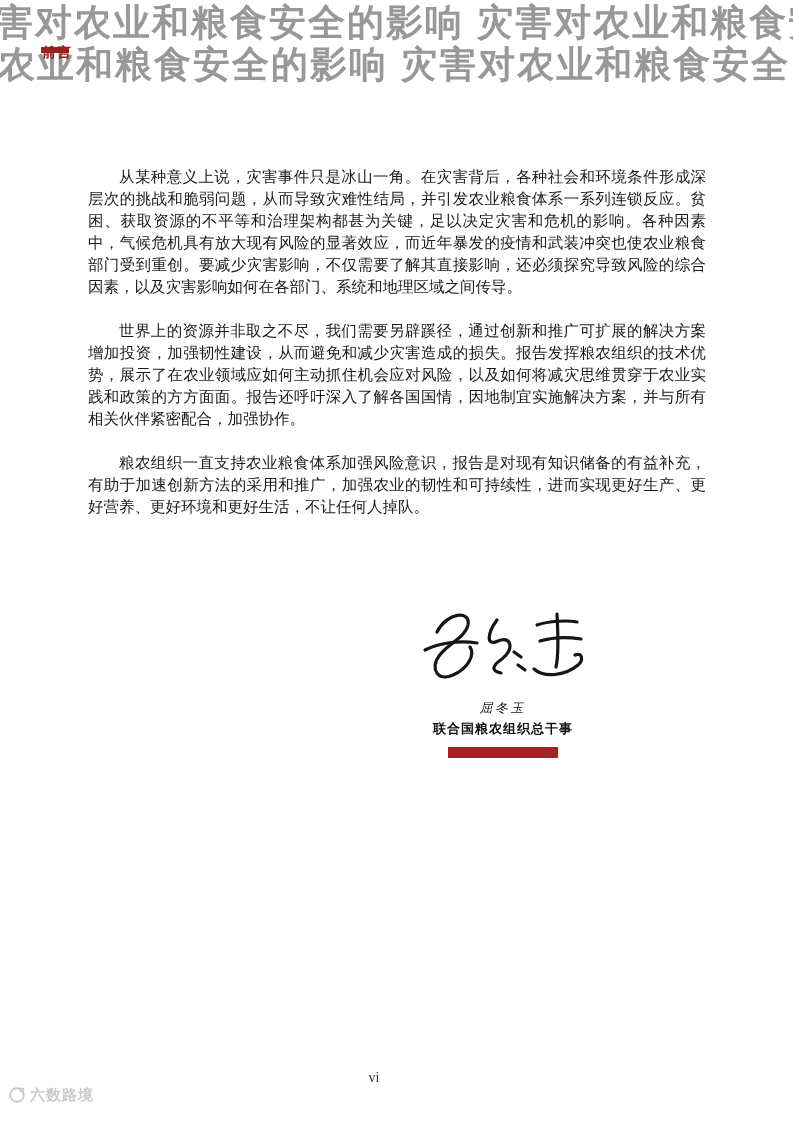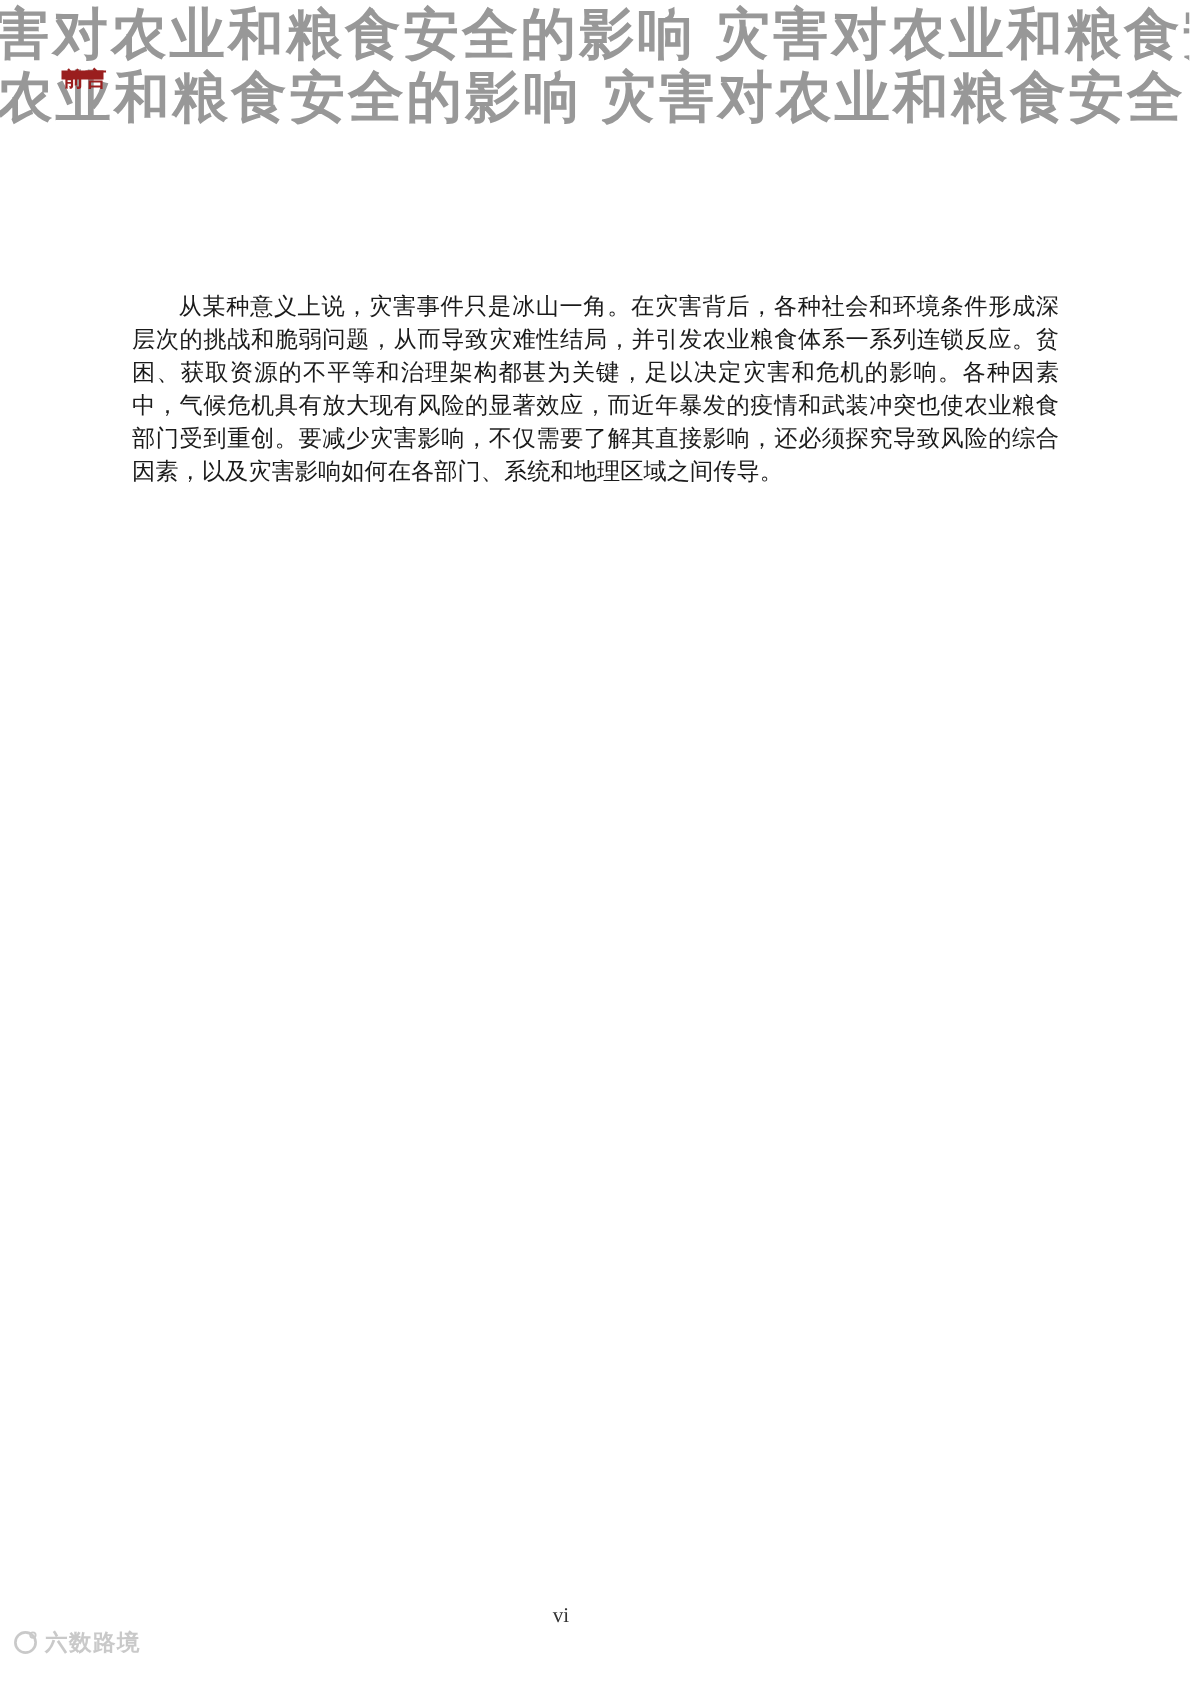--- a/index.html
+++ b/index.html
@@ -63,21 +63,20 @@
 
   
   .body-text {
     position: absolute;
     top: 166px;
     left: 88px;
     width: 618px;
     font-size: 15.5px;
     line-height: 22px;
     text-align: justify;
-    margin-top: 28px;
   }
   .body-text p {
     margin: 0 0 22px 0;
     text-indent: 2em;
   }
 
   
   .signature-block {
     position: absolute;
     top: 602px;
@@ -150,22 +149,42 @@
   <div class="header-watermark">
     <div class="wm-line l1">害对农业和粮食安全的影响 灾害对农业和粮食安</div>
     <div class="wm-line l2">农业和粮食安全的影响 灾害对农业和粮食安全</div>
   </div>
 
   <div class="section-label">前言</div>
   <div class="section-underline"></div>
 
   <div class="body-text">
     <p>从某种意义上说，灾害事件只是冰山一角。在灾害背后，各种社会和环境条件形成深层次的挑战和脆弱问题，从而导致灾难性结局，并引发农业粮食体系一系列连锁反应。贫困、获取资源的不平等和治理架构都甚为关键，足以决定灾害和危机的影响。各种因素中，气候危机具有放大现有风险的显著效应，而近年暴发的疫情和武装冲突也使农业粮食部门受到重创。要减少灾害影响，不仅需要了解其直接影响，还必须探究导致风险的综合因素，以及灾害影响如何在各部门、系统和地理区域之间传导。</p>
+    <p>世界上的资源并非取之不尽，我们需要另辟蹊径，通过创新和推广可扩展的解决方案增加投资，加强韧性建设，从而避免和减少灾害造成的损失。报告发挥粮农组织的技术优势，展示了在农业领域应如何主动抓住机会应对风险，以及如何将减灾思维贯穿于农业实践和政策的方方面面。报告还呼吁深入了解各国国情，因地制宜实施解决方案，并与所有相关伙伴紧密配合，加强协作。</p>
+    <p>粮农组织一直支持农业粮食体系加强风险意识，报告是对现有知识储备的有益补充，有助于加速创新方法的采用和推广，加强农业的韧性和可持续性，进而实现更好生产、更好营养、更好环境和更好生活，不让任何人掉队。</p>
   </div>
 
+  <div class="signature-block">
+    <svg class="signature-svg" width="172" height="96" viewBox="0 0 172 96" fill="none" xmlns="http://www.w3.org/2000/svg">
+      <g stroke="#151515" stroke-width="3.2" stroke-linecap="round" fill="none">
+        <path d="M20,30 C30,10 54,8 51,23 C48,36 30,42 22,54 C13,66 20,80 36,73 C52,66 58,52 53,45"></path>
+        <path d="M8,48 C22,41 42,38 60,41"></path>
+        <path d="M80,18 C71,30 68,45 81,39 C94,33 98,47 85,57 C76,63 73,69 84,71"></path>
+        <path d="M97,50 l7,5"></path>
+        <path d="M101,63 l7,5"></path>
+        <path d="M120,23 C132,19 150,18 160,20"></path>
+        <path d="M123,39 C136,35 152,35 164,37"></path>
+        <path d="M140,12 C141,30 142,52 139,65"></path>
+        <path d="M117,67 C127,76 148,74 161,63 C167,58 165,50 158,53"></path>
+      </g>
+    </svg>
+    <div class="signature-name">屈冬玉</div>
+    <div class="signature-title">联合国粮农组织总干事</div>
+    <div class="signature-bar"></div>
+  </div>
 
   <div class="page-number">vi</div>
 
   <div class="bottom-watermark">
     <svg class="wm-icon" viewBox="0 0 20 20" xmlns="http://www.w3.org/2000/svg" fill="none">
       <circle cx="10" cy="10" r="7.5" stroke="#8a8a8a" stroke-width="2"></circle>
       <circle cx="15.5" cy="4.5" r="2" stroke="#8a8a8a" stroke-width="1.4"></circle>
     </svg>
     <span class="wm-text">六数路境</span>
   </div>

